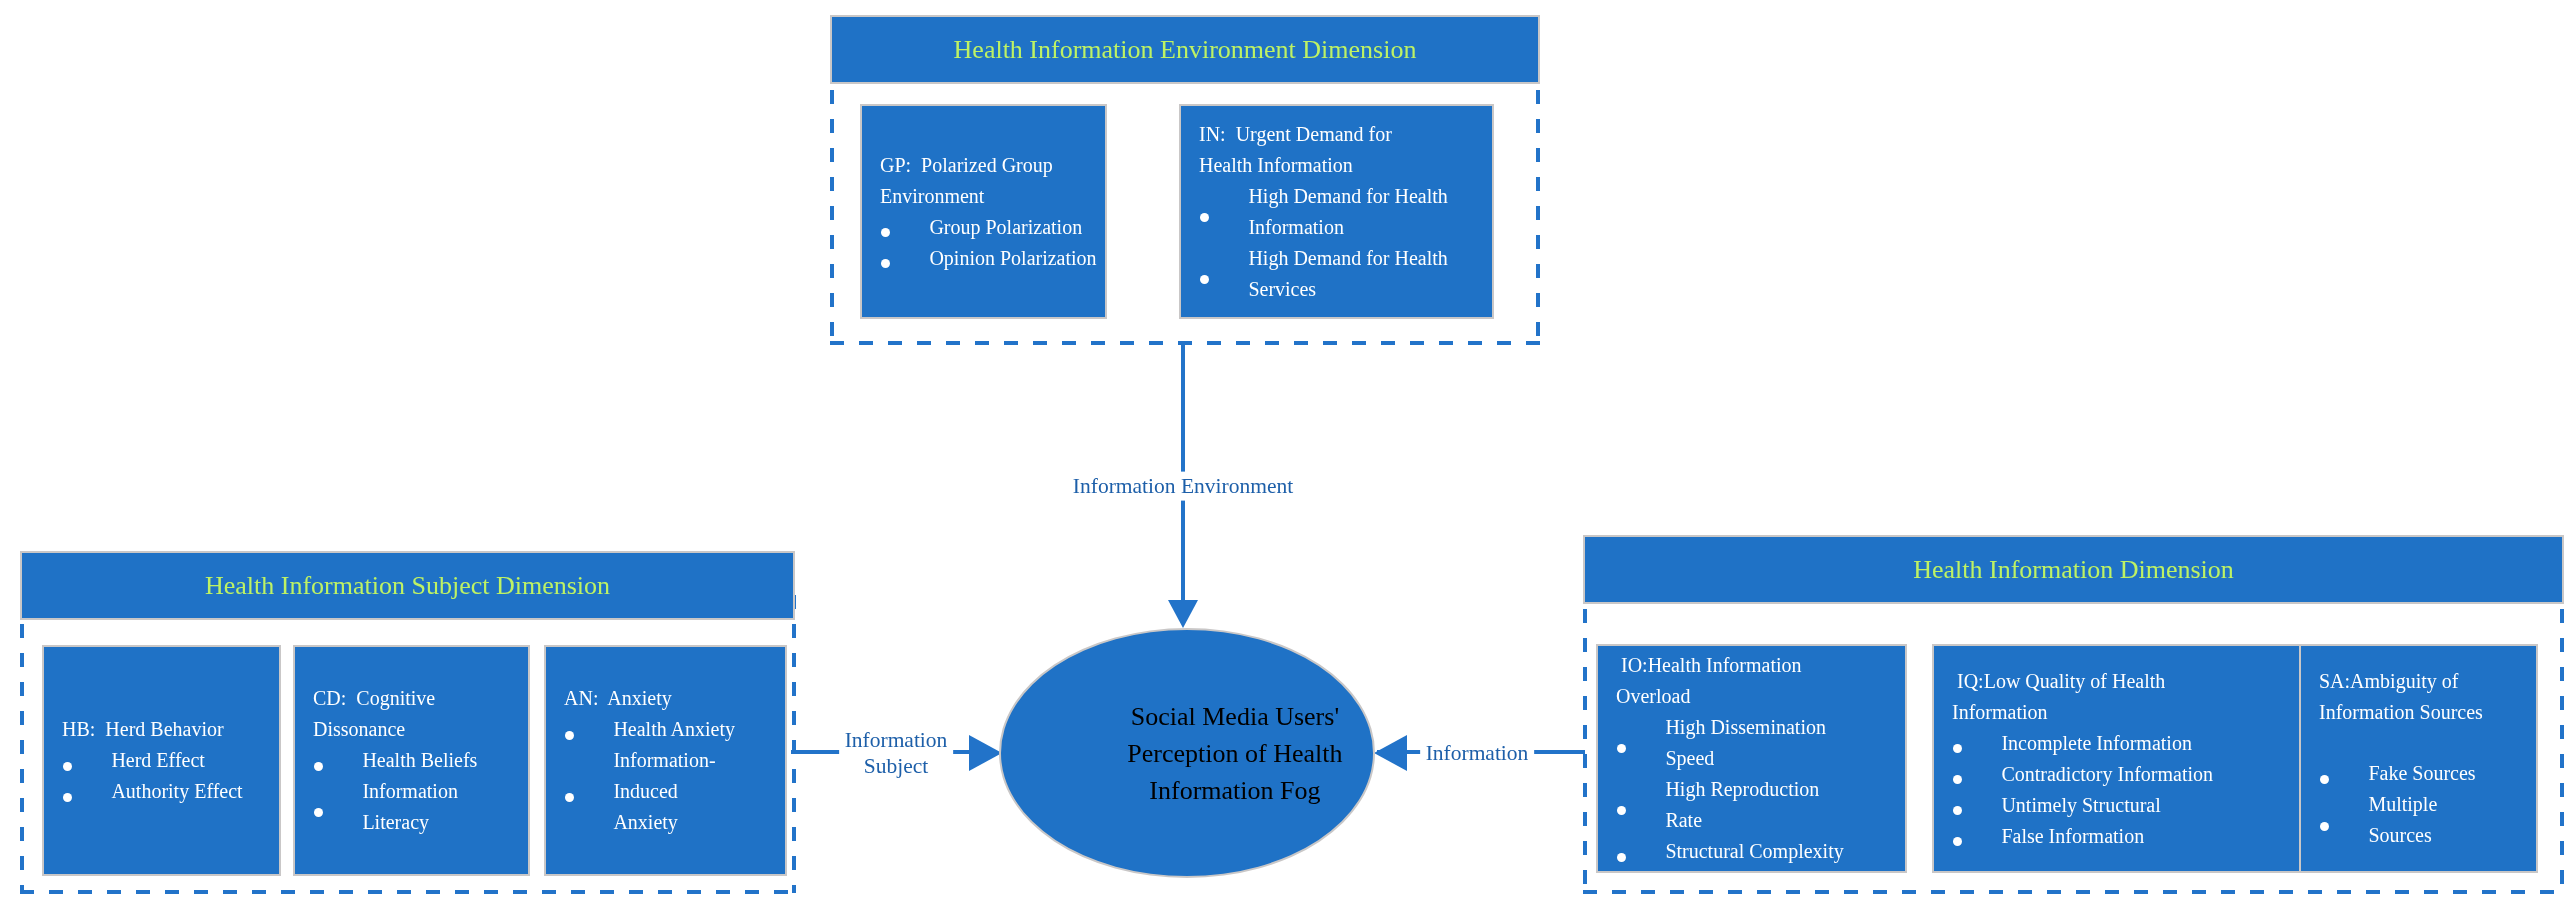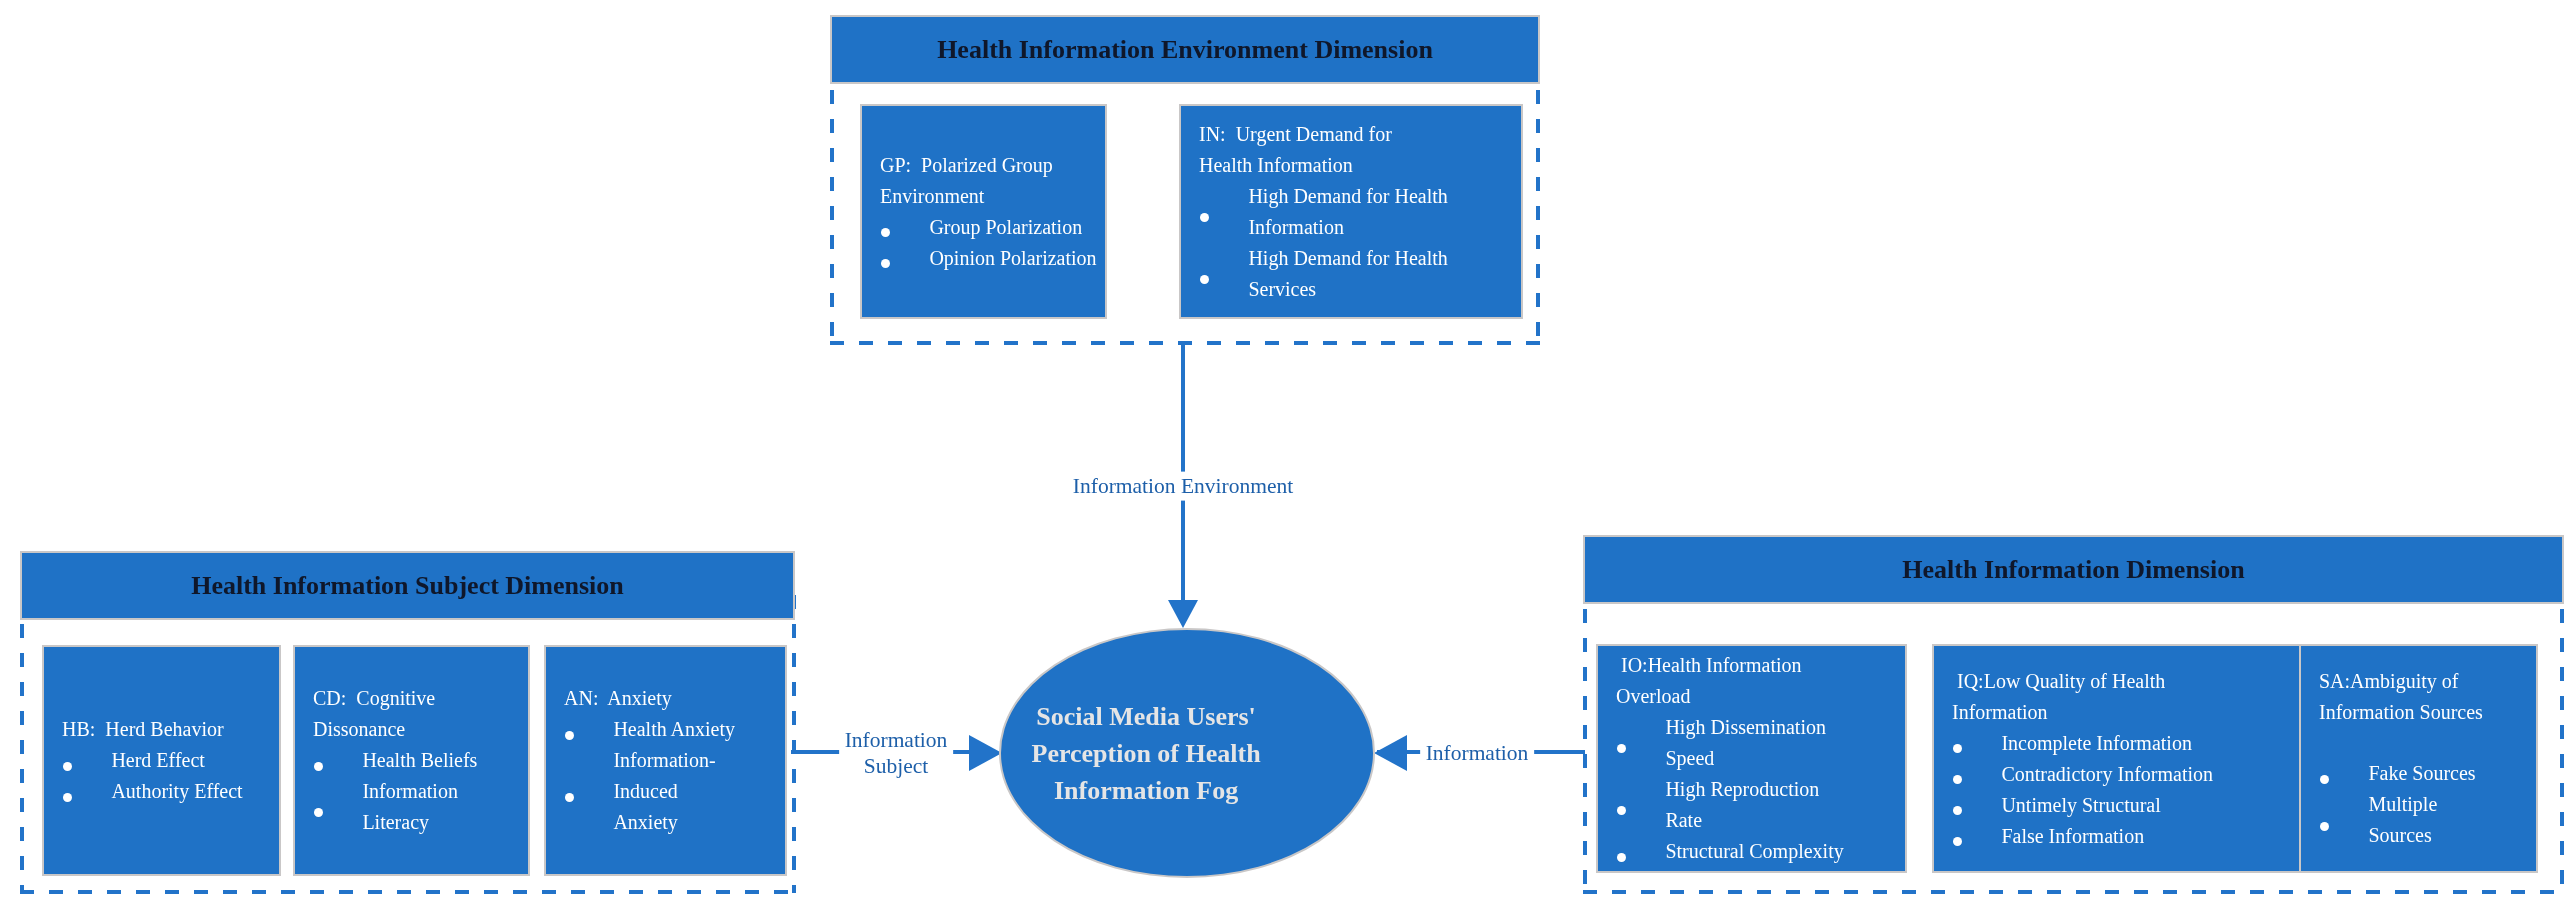--- a/index.html
+++ b/index.html
@@ -32,23 +32,23 @@
     background:#ffffff; margin-top:11.8px;
   }
   .bullet-text { padding-left:39px; white-space:pre-wrap; }
   .spacer { height:30.5px; }
   
   .dim-header {
     position:absolute;
     box-sizing:border-box;
     background:#1F72C6;
     border:2.1px solid #C9C7C7;
-    color:#0f172a;
+    color:#bef264;
     font-size:26px;
-    font-weight:bold;
+    font-weight:normal;
     display:flex;
     align-items:center;
     justify-content:center;
     z-index:3;
     white-space:pre-wrap;
   }
   
   .dash-h { position:absolute; height:3.5px; z-index:1;
     background:repeating-linear-gradient(90deg,#2273C9 0 14px,transparent 14px 29px); }
   .dash-v { position:absolute; width:3.5px; z-index:1;
@@ -77,27 +77,27 @@
     white-space:pre-wrap;
     z-index:3;
   }
   
   .ellipse {
     position:absolute;
     box-sizing:border-box;
     background:#1F72C6;
     border:2.8px solid #C9C7C7;
     border-radius:50%;
-    color:#e5e5e5;
+    color:#000000;
     font-size:26px;
     line-height:37px;
-    font-weight:bold;
+    font-weight:normal;
     display:flex;
     align-items:center;
-    justify-content:flex-start;
+    justify-content:flex-end;
     text-align:center;
     white-space:pre-wrap;
     z-index:2;
   }
 </style>
 </head>
 <body>
 
 <div id="canvas">
 
@@ -115,21 +115,21 @@
       <div class="bullet">
         <span class="dot"></span>
         <span class="bullet-text">Group Polarization</span>
       </div>
       <div class="bullet">
         <span class="dot"></span>
         <span class="bullet-text">Opinion Polarization</span>
       </div>
     </div>
 
-    <div class="box" style="left:1179px;top:104px;width:344px;height:215px;">
+    <div class="box" style="left:1179px;top:104px;width:315px;height:215px;">
       <div class="box-title">IN:  Urgent Demand for
 Health Information</div>
       <div class="bullet">
         <span class="dot"></span>
         <span class="bullet-text">High Demand for Health
 Information</span>
       </div>
       <div class="bullet">
         <span class="dot"></span>
         <span class="bullet-text">High Demand for Health

